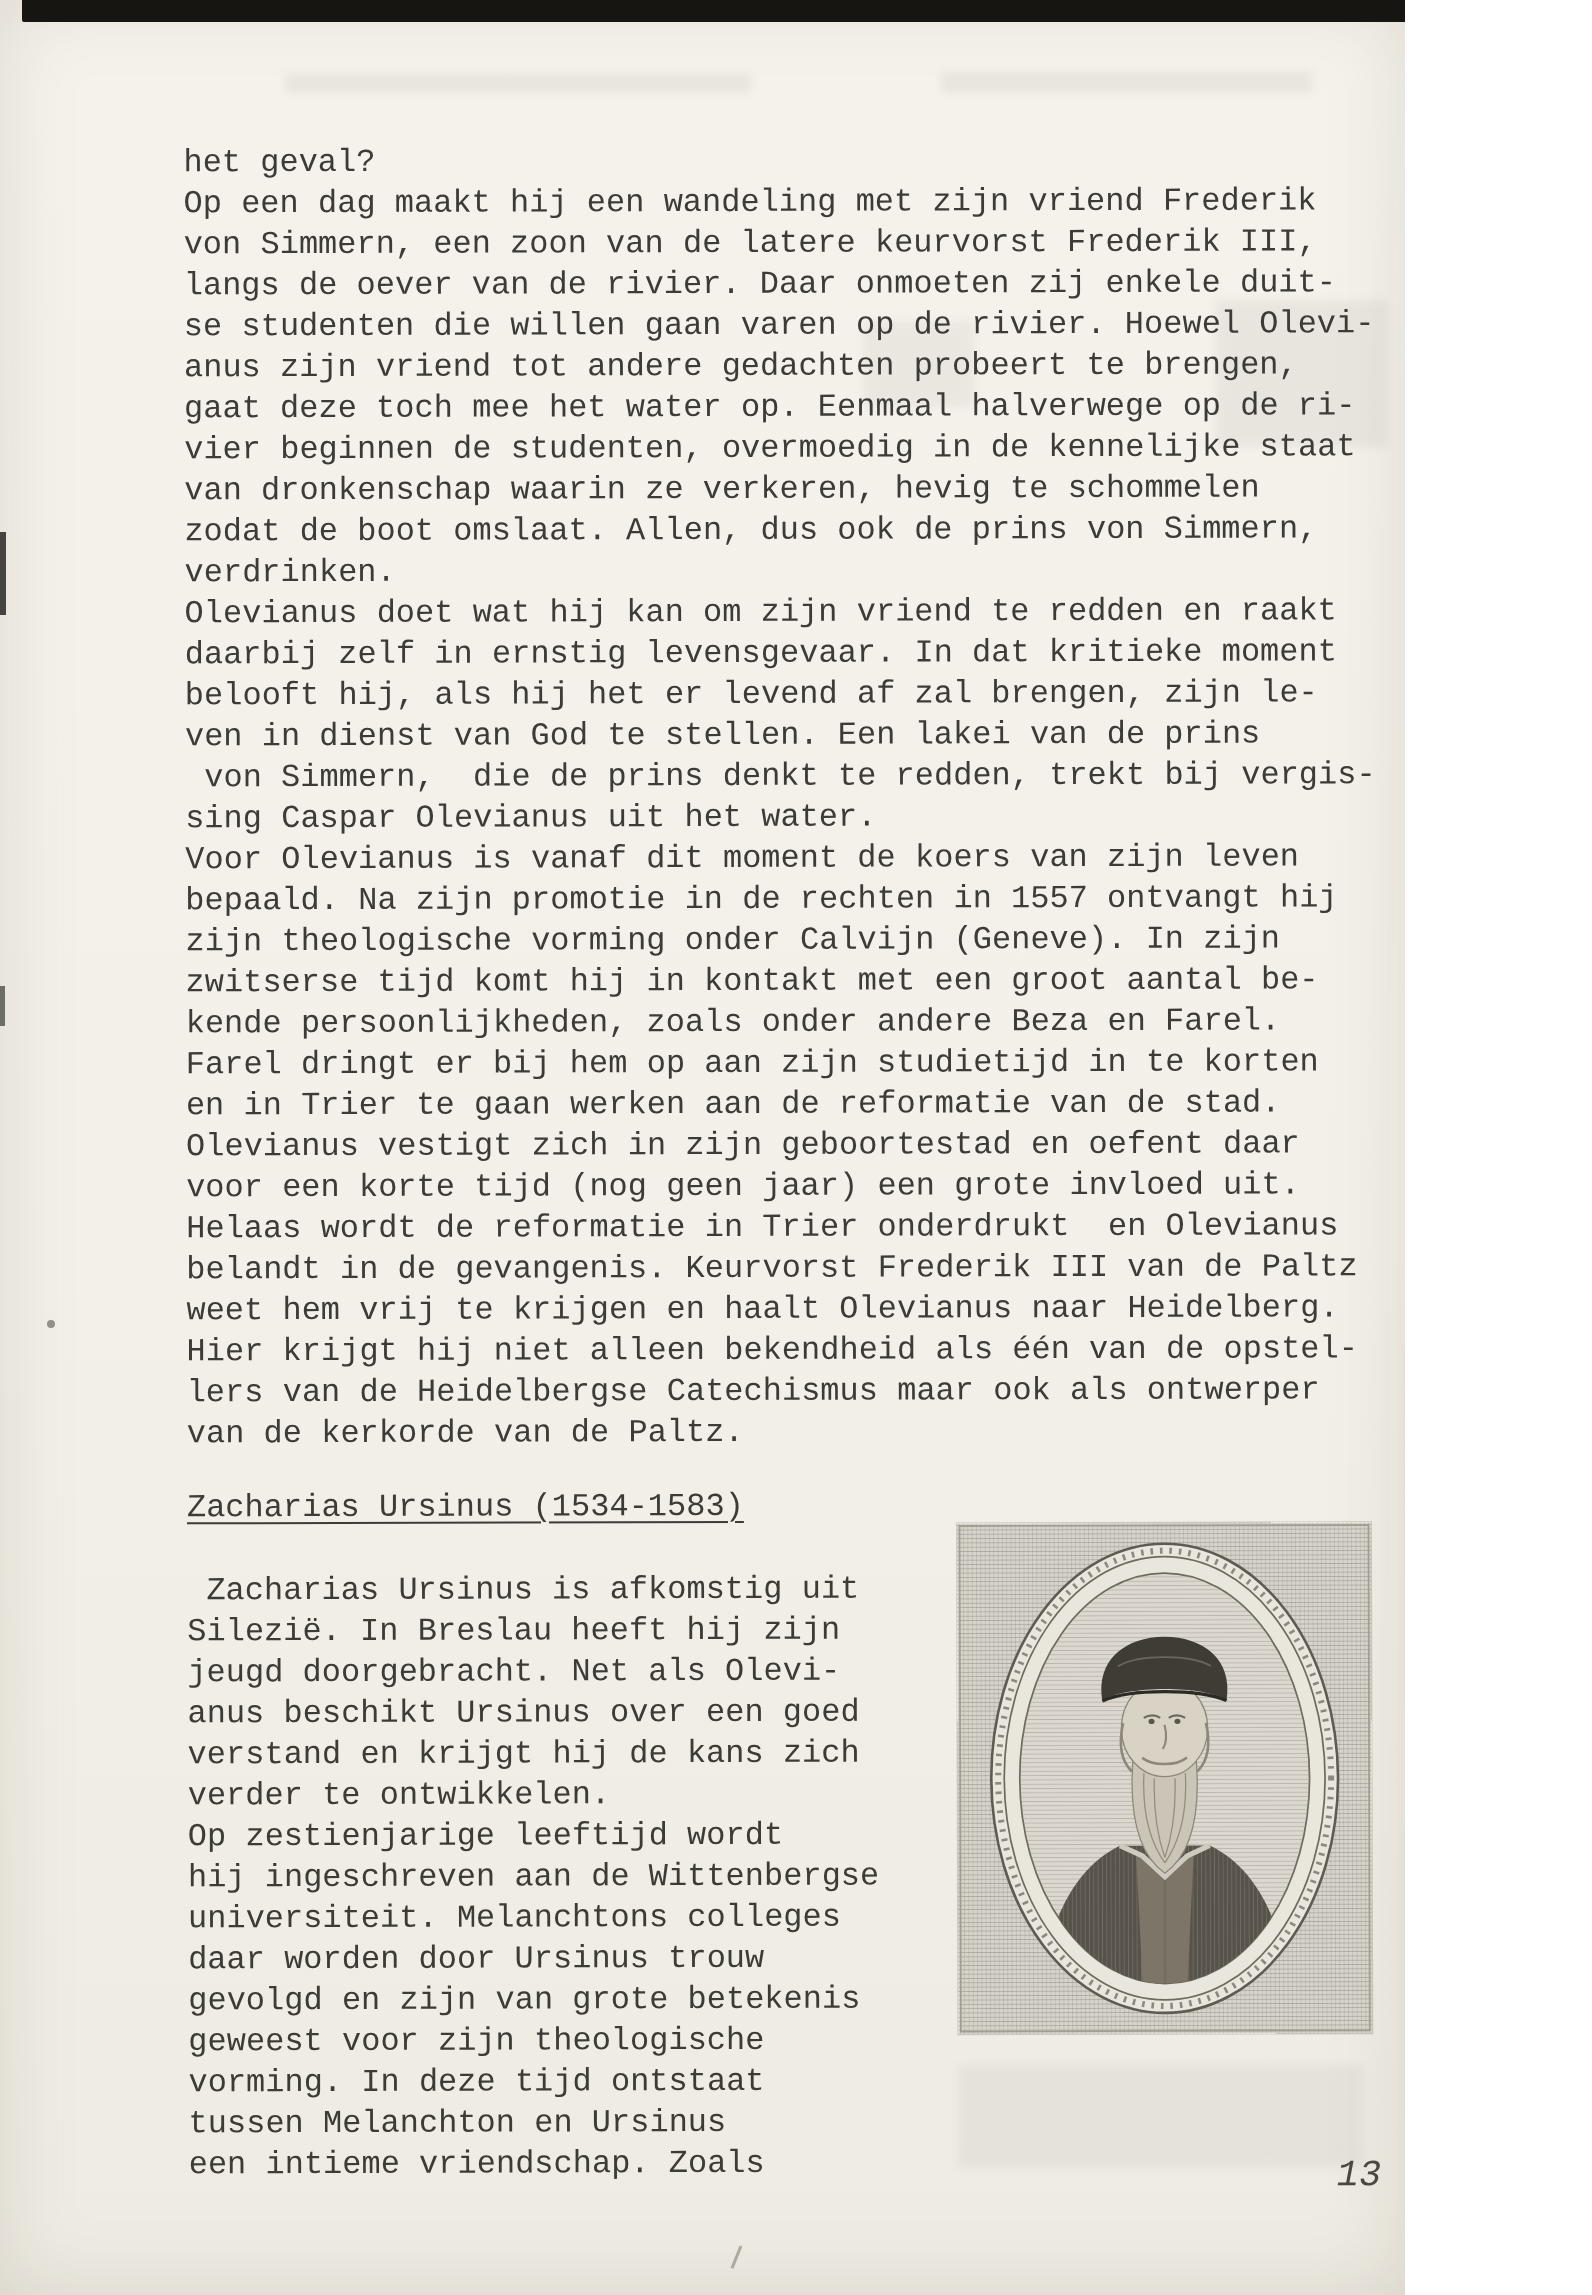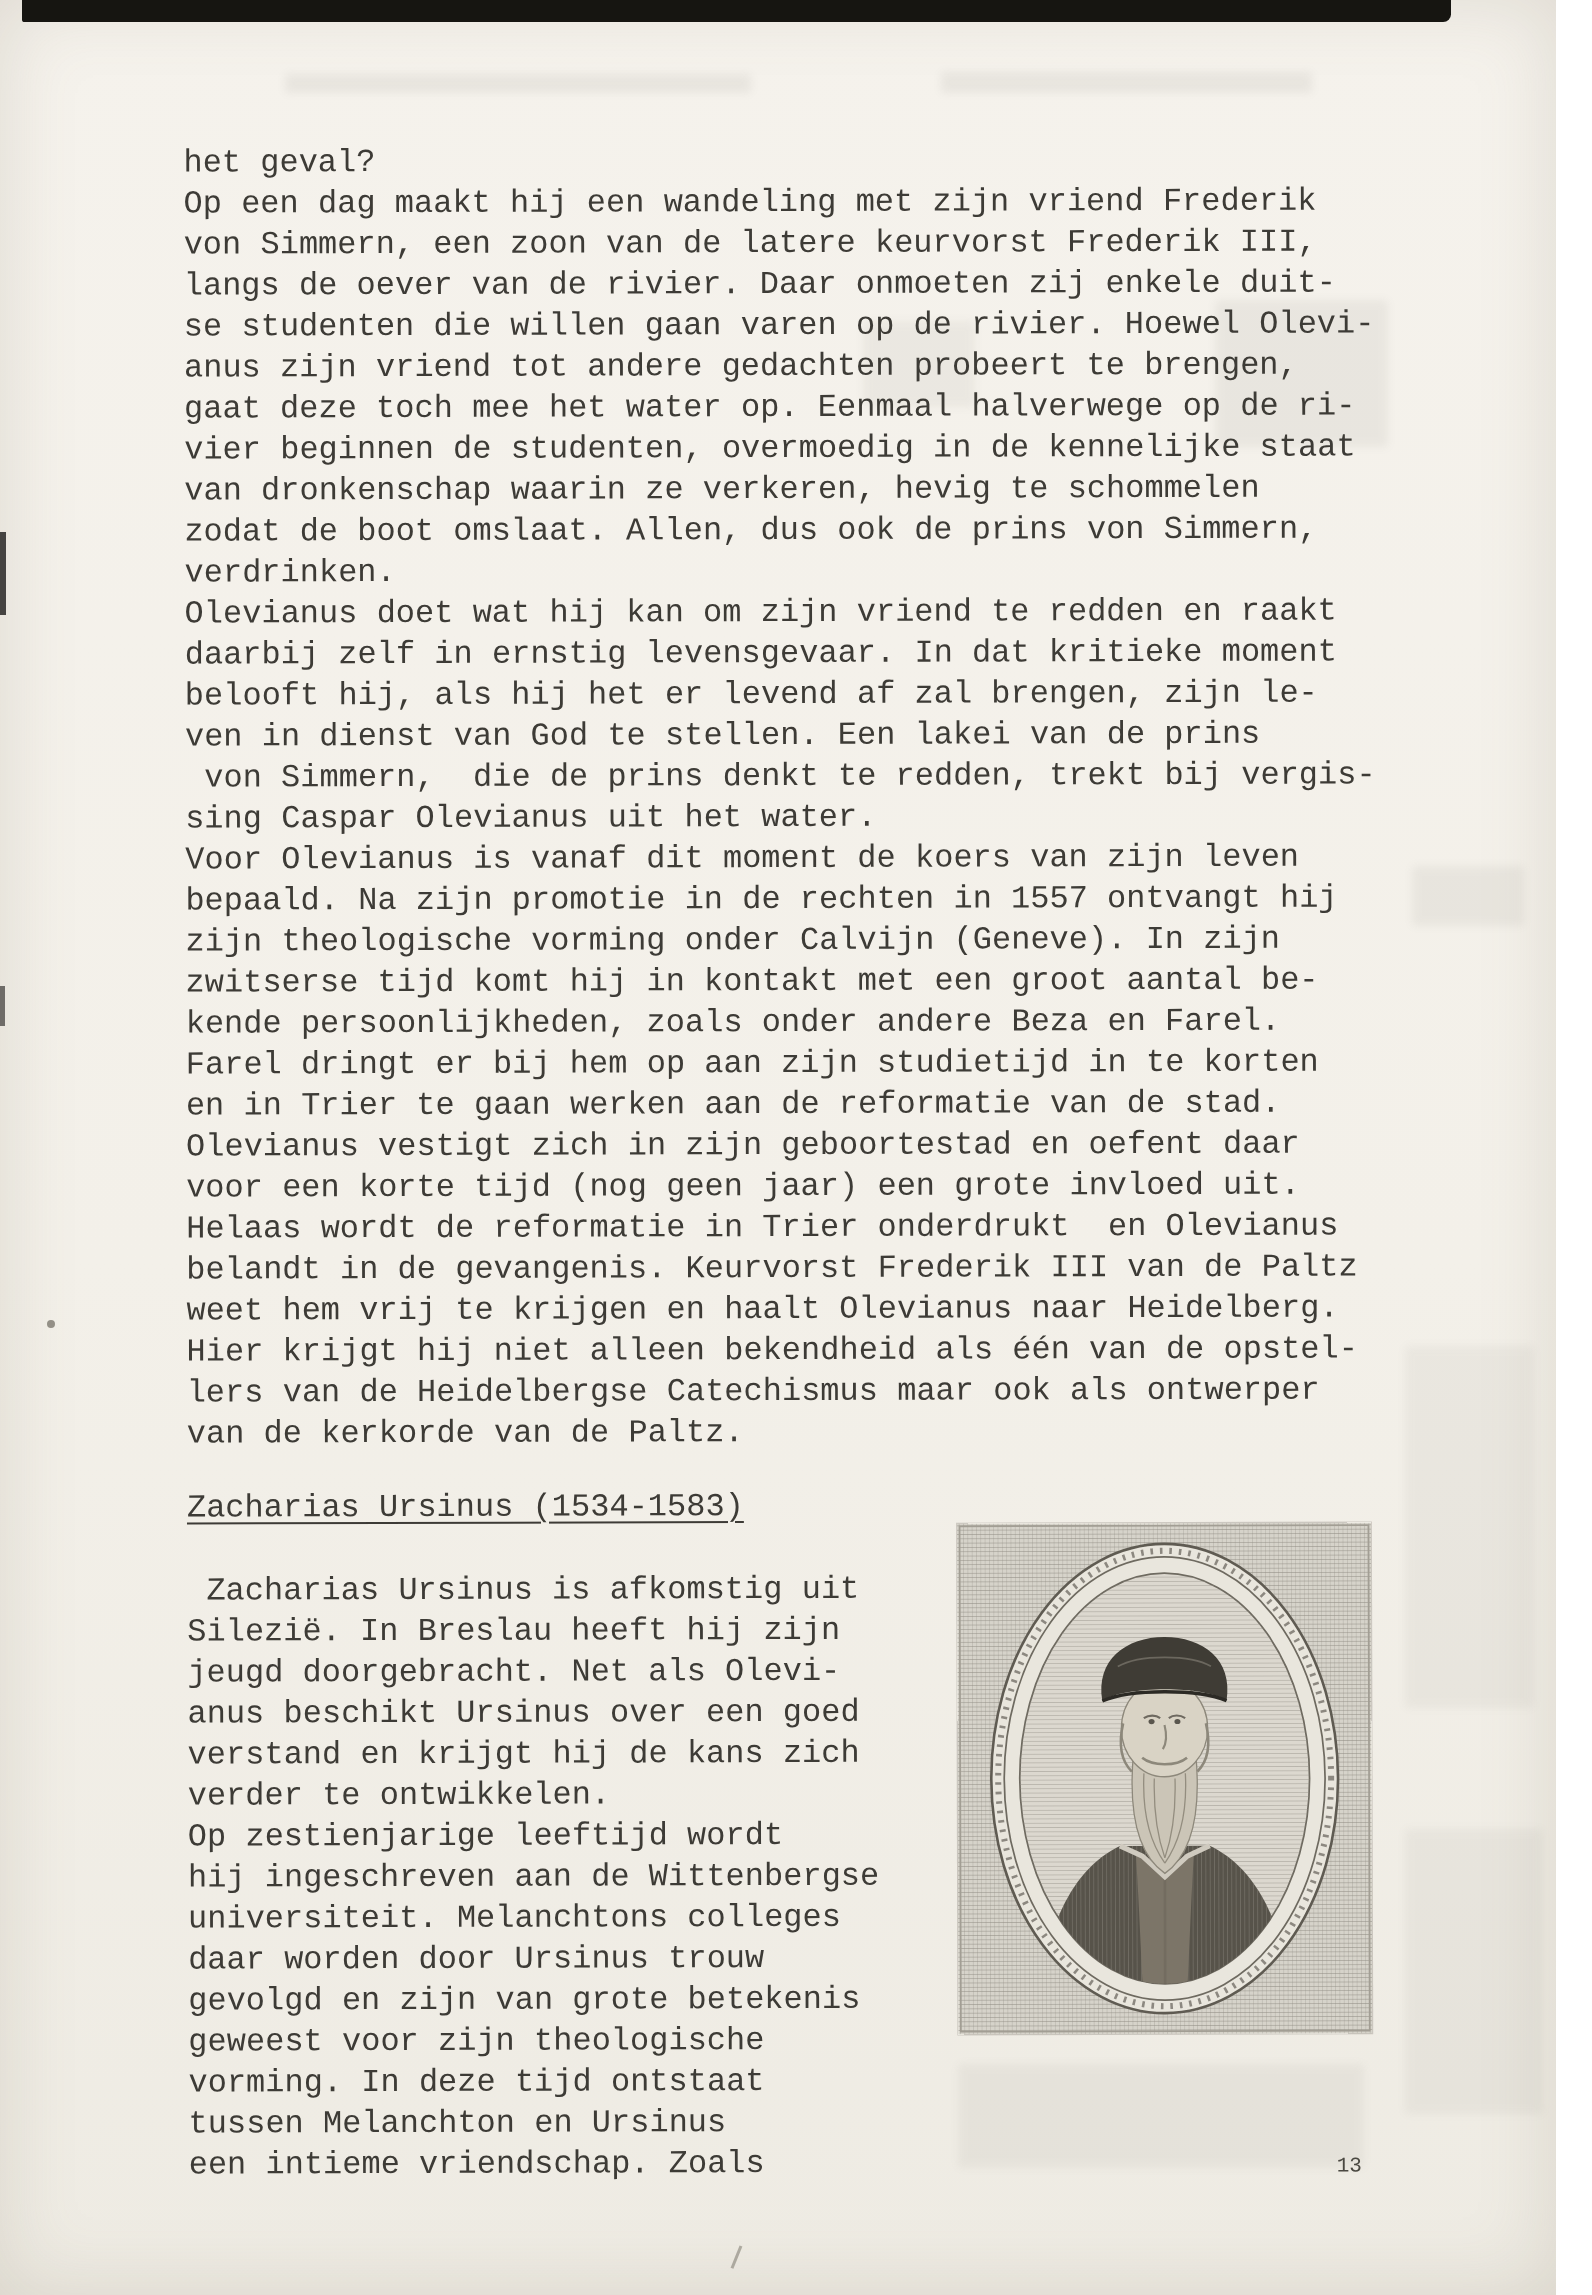--- a/index.html
+++ b/index.html
@@ -2,21 +2,21 @@
 <html style="font-size:14px"><head>
 <meta charset="utf-8">
 <style>
   html, body {
     margin: 0;
     padding: 0;
     background: #ffffff;
   }
   .scan {
     position: relative;
-    width: 1556px;
+    width: 1405px;
     height: 2295px;
     background: #fef9c3;
     overflow: hidden;
     font-family: "Liberation Mono", "DejaVu Sans Mono", monospace;
   }
   .paper {
     position: absolute;
     inset: 0;
     background: linear-gradient(180deg, #f5f2ec 0%, #f3f0e9 55%, #eeebe3 100%);
     box-shadow: inset 0 0 78px rgba(120,110,90,0.18);
@@ -96,22 +96,23 @@
     color: #3d3b36;
     white-space: pre;
     text-decoration: underline;
     text-underline-offset: 6px;
     text-decoration-thickness: 1.7px;
   }
   .pagenum {
     position: absolute;
     left: 1334px;
     top: 2156px;
-    font-size: 21px;
+    font-size: 37px;
     color: #4a4841;
+    font-style: italic;
   }
   .portrait {
     position: absolute;
     left: 956px;
     top: 1524px;
     width: 414px;
     height: 511px;
     box-shadow: 0 0 0 0.9px rgba(90,85,75,0.25);
   }
 </style>

